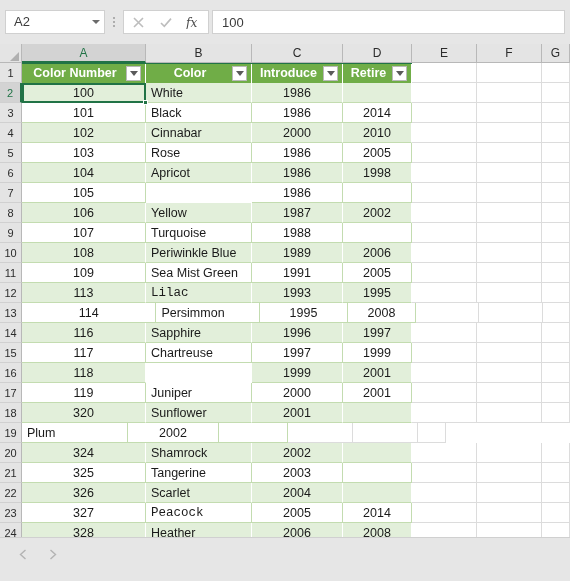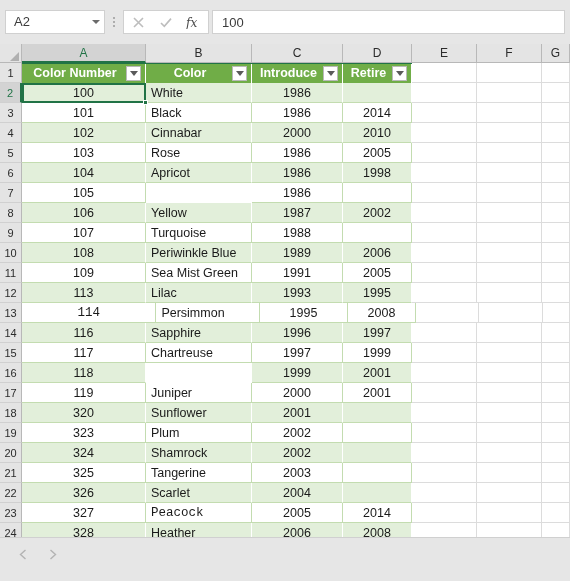--- a/index.html
+++ b/index.html
@@ -453,29 +453,29 @@
         <div class="cell num tbl-plain" style="width: 124px;">109</div>
         <div class="cell txt tbl-plain" style="width: 106px;">Sea Mist Green</div>
         <div class="cell num tbl-plain" style="width: 91px;">1991</div>
         <div class="cell num tbl-plain" style="width: 69px;">2005</div>
         <div class="cell" style="width: 65px;"></div>
         <div class="cell" style="width: 65px;"></div>
         <div class="cell" style="width: 28px;"></div>
       </div>
       <div class="row">
         <div class="cell num tbl-band" style="width: 124px;">113</div>
-        <div class="cell txt tbl-band" style="width: 106px;">Lilac</div>
+        <div class="cell txt tbl-band" style="width: 106px; font-family: Liberation Mono, monospace;">Lilac</div>
         <div class="cell num tbl-band" style="width: 91px;">1993</div>
         <div class="cell num tbl-band" style="width: 69px;">1995</div>
         <div class="cell" style="width: 65px;"></div>
         <div class="cell" style="width: 65px;"></div>
         <div class="cell" style="width: 28px;"></div>
       </div>
       <div class="row">
-        <div class="cell num tbl-plain" style="width: 138px; font-family: Liberation Mono, monospace;">114</div>
+        <div class="cell num tbl-plain" style="width: 138px;">114</div>
         <div class="cell txt tbl-plain" style="width: 106px;">Persimmon</div>
         <div class="cell num tbl-plain" style="width: 91px;">1995</div>
         <div class="cell num tbl-plain" style="width: 69px;">2008</div>
         <div class="cell" style="width: 65px;"></div>
         <div class="cell" style="width: 65px;"></div>
         <div class="cell" style="width: 28px;"></div>
       </div>
       <div class="row">
         <div class="cell num tbl-band" style="width: 124px;">116</div>
         <div class="cell txt tbl-band" style="width: 106px;">Sapphire</div>
@@ -515,21 +515,20 @@
       <div class="row">
         <div class="cell num tbl-band" style="width: 124px;">320</div>
         <div class="cell txt tbl-band" style="width: 106px;">Sunflower</div>
         <div class="cell num tbl-band" style="width: 91px;">2001</div>
         <div class="cell num tbl-band" style="width: 69px;"></div>
         <div class="cell" style="width: 65px;"></div>
         <div class="cell" style="width: 65px;"></div>
         <div class="cell" style="width: 28px;"></div>
       </div>
       <div class="row">
-        <div class="cell num tbl-plain" style="width: 124px;">323</div>
         <div class="cell txt tbl-plain" style="width: 106px;">Plum</div>
         <div class="cell num tbl-plain" style="width: 91px;">2002</div>
         <div class="cell num tbl-plain" style="width: 69px;"></div>
         <div class="cell" style="width: 65px;"></div>
         <div class="cell" style="width: 65px;"></div>
         <div class="cell" style="width: 28px;"></div>
       </div>
       <div class="row">
         <div class="cell num tbl-band" style="width: 124px;">324</div>
         <div class="cell txt tbl-band" style="width: 106px;">Shamrock</div>

